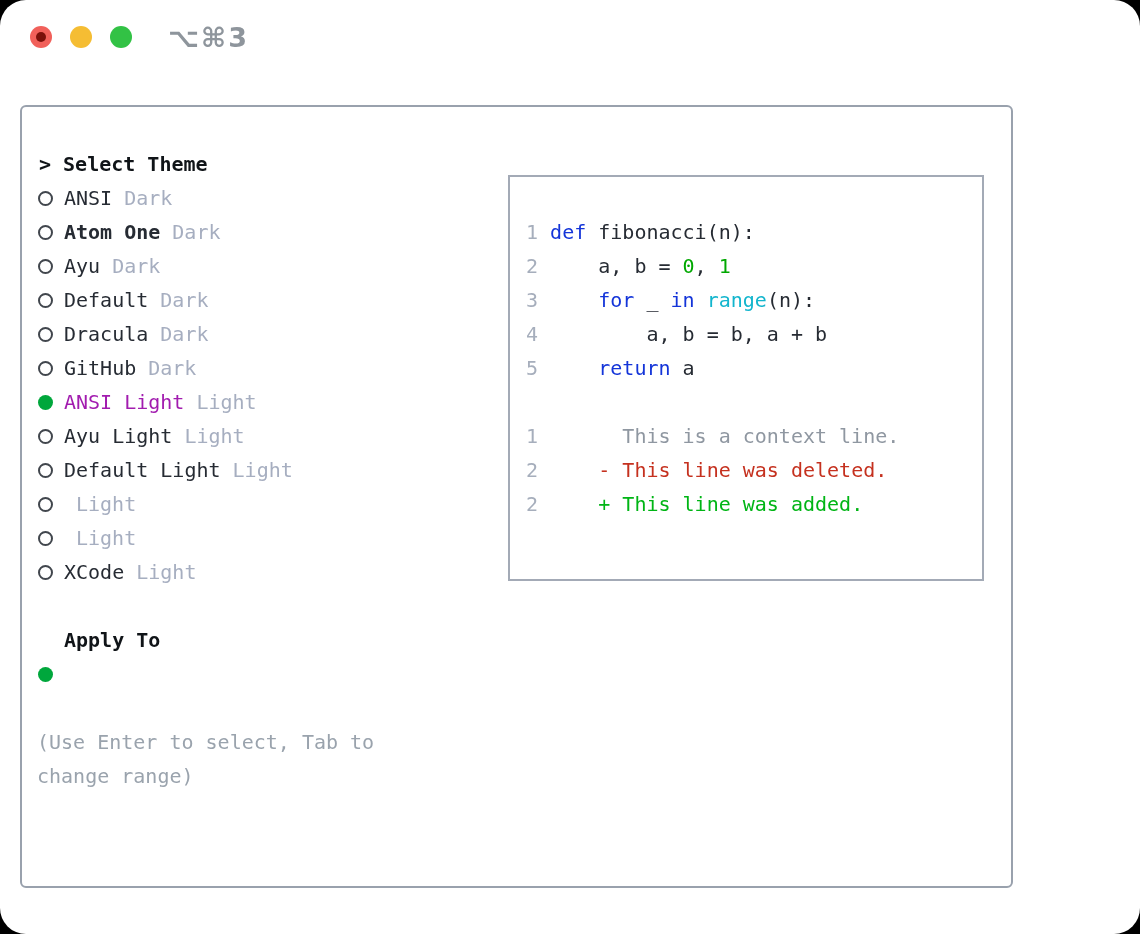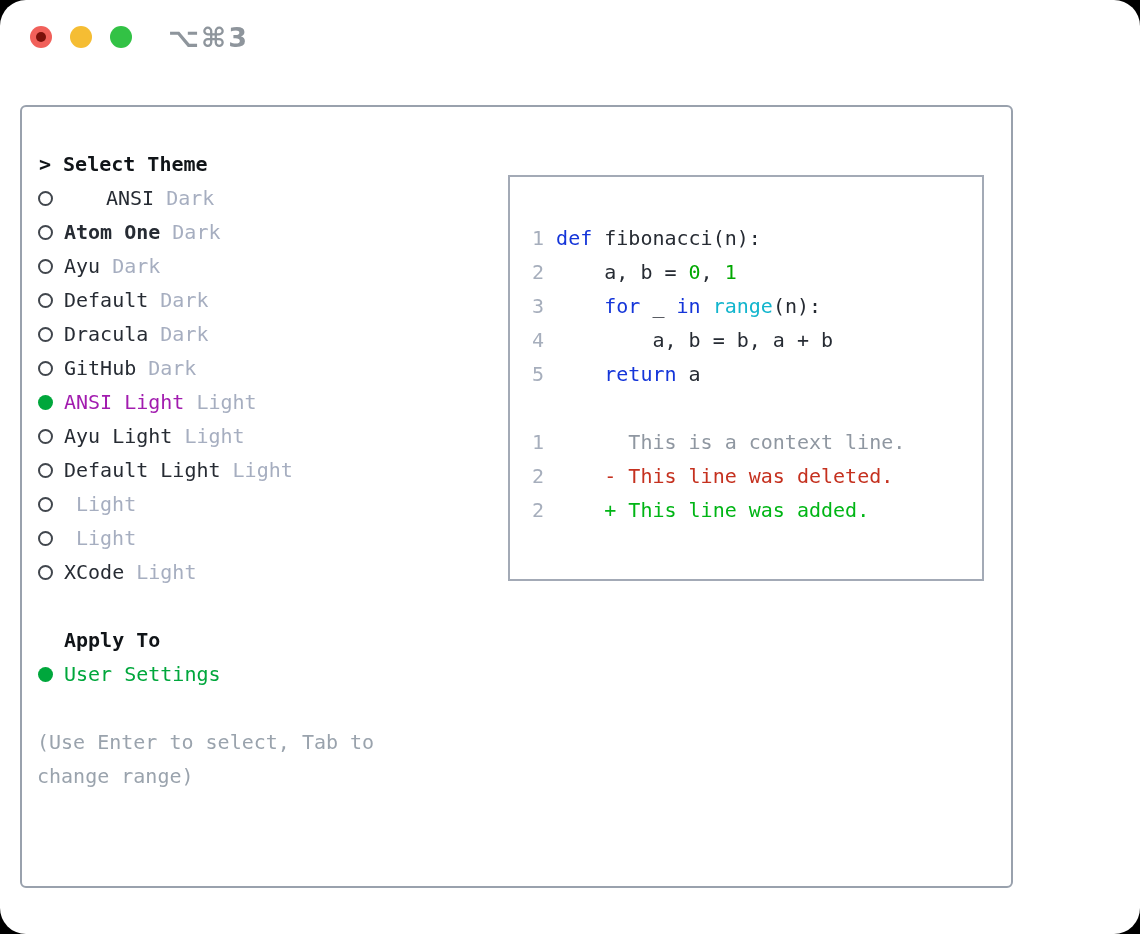--- a/index.html
+++ b/index.html
@@ -52,21 +52,21 @@
   
   .preview-col{position:absolute;left:478px;top:40px;}
   .preview-title{font-weight:700;height:34px;white-space:pre;}
   .preview-box{
     margin-top:28px;margin-left:8px;
     width:472px;height:402px;
     border:2px solid #a3aab6;background:#fff;box-sizing:content-box;
     overflow:hidden;
   }
   .codepre{
-    margin:8px;padding:36px 0 0 14px;
+    margin:2px;padding:36px 0 0 14px;
     font-family:"DejaVu Sans Mono",monospace;
     font-size:20px;line-height:34px;white-space:pre;
   }
   .codeline{height:34px;white-space:pre;}
 </style>
 </head>
 <body>
 
 <div class="window">
 
@@ -78,40 +78,40 @@
     <div class="light" id="light-zoom" style="background: rgb(50, 194, 69);"></div>
     <span class="shortcut" id="shortcut" style="color: rgb(142, 149, 156);">⌥⌘3</span>
   </div>
 
   <div class="panel">
 
     <div class="theme-col">
       <div class="hdr" id="theme-header" style="color: rgb(16, 20, 24);">&gt; Select Theme</div>
 
       <div id="theme-list">
-          <div class="row"><span class="marker"><span class="circle hollow" style="border-color: rgb(65, 70, 77);"></span></span><span style="color: rgb(38, 43, 51); margin-left: 42px;">ANSI</span><span class="variant" style="color: rgb(166, 174, 192);">Dark</span></div>
+          <div class="row"><span class="marker"><span class="circle hollow" style="border-color: rgb(65, 70, 77);"></span></span><span style="color: rgb(38, 43, 51);">ANSI</span><span class="variant" style="color: rgb(166, 174, 192);">Dark</span></div>
           <div class="row"><span class="marker"><span class="circle hollow" style="border-color: rgb(65, 70, 77);"></span></span><span style="color: rgb(38, 43, 51); font-weight: bold;">Atom One</span><span class="variant" style="color: rgb(166, 174, 192);">Dark</span></div>
           <div class="row"><span class="marker"><span class="circle hollow" style="border-color: rgb(65, 70, 77);"></span></span><span style="color: rgb(38, 43, 51);">Ayu</span><span class="variant" style="color: rgb(166, 174, 192);">Dark</span></div>
           <div class="row"><span class="marker"><span class="circle hollow" style="border-color: rgb(65, 70, 77);"></span></span><span style="color: rgb(38, 43, 51);">Default</span><span class="variant" style="color: rgb(166, 174, 192);">Dark</span></div>
           <div class="row"><span class="marker"><span class="circle hollow" style="border-color: rgb(65, 70, 77);"></span></span><span style="color: rgb(38, 43, 51);">Dracula</span><span class="variant" style="color: rgb(166, 174, 192);">Dark</span></div>
           <div class="row"><span class="marker"><span class="circle hollow" style="border-color: rgb(65, 70, 77);"></span></span><span style="color: rgb(38, 43, 51);">GitHub</span><span class="variant" style="color: rgb(166, 174, 192);">Dark</span></div>
           <div class="row"><span class="marker"><span class="circle filled" style="background: rgb(0, 167, 60);"></span></span><span style="color: #a21caf;">ANSI Light</span><span class="variant" style="color: rgb(166, 174, 192);">Light</span></div>
           <div class="row"><span class="marker"><span class="circle hollow" style="border-color: rgb(65, 70, 77);"></span></span><span style="color: rgb(38, 43, 51);">Ayu Light</span><span class="variant" style="color: rgb(166, 174, 192);">Light</span></div>
           <div class="row"><span class="marker"><span class="circle hollow" style="border-color: rgb(65, 70, 77);"></span></span><span style="color: rgb(38, 43, 51);">Default Light</span><span class="variant" style="color: rgb(166, 174, 192);">Light</span></div>
           <div class="row"><span class="marker"><span class="circle hollow" style="border-color: rgb(65, 70, 77);"></span></span><span class="variant" style="color: rgb(166, 174, 192);">Light</span></div>
           <div class="row"><span class="marker"><span class="circle hollow" style="border-color: rgb(65, 70, 77);"></span></span><span class="variant" style="color: rgb(166, 174, 192);">Light</span></div>
           <div class="row"><span class="marker"><span class="circle hollow" style="border-color: rgb(65, 70, 77);"></span></span><span style="color: rgb(38, 43, 51);">XCode</span><span class="variant" style="color: rgb(166, 174, 192);">Light</span></div>
         </div>
 
       <div class="spacer"></div>
 
       <div class="apply-hdr" id="apply-header" style="color: rgb(16, 20, 24);">Apply To</div>
 
       <div id="apply-list">
-          <div class="row"><span class="marker"><span class="circle filled" style="background: rgb(0, 167, 60);"></span></span><span style="color: rgb(0, 167, 60);">User Settings</span></div>
+          <div class="row"><span class="marker"><span class="circle filled" style="background: rgb(0, 167, 60);"></span></span></div>
         </div>
 
       <div class="spacer"></div>
 
       <div class="help" id="help-text" style="color: rgb(154, 163, 173);">(Use Enter to select, Tab to change range)</div>
     </div>
 
     <div class="preview-col">
       <div class="preview-box">
         <pre class="codepre" id="code-pre"><div class="codeline"><span style="color: rgb(166, 174, 188);">1 </span><span style="color: rgb(20, 53, 217);">def</span><span style="color: rgb(38, 43, 51);"> fibonacci(n):</span></div><div class="codeline"><span style="color: rgb(166, 174, 188);">2 </span><span style="color: rgb(38, 43, 51);">    a, b = </span><span style="color: rgb(0, 168, 0);">0</span><span style="color: rgb(38, 43, 51);">, </span><span style="color: rgb(0, 168, 0);">1</span></div><div class="codeline"><span style="color: rgb(166, 174, 188);">3 </span><span style="color: rgb(38, 43, 51);">    </span><span style="color: rgb(20, 53, 217);">for</span><span style="color: rgb(38, 43, 51);"> _ </span><span style="color: rgb(20, 53, 217);">in</span><span style="color: rgb(38, 43, 51);"> </span><span style="color: rgb(18, 181, 205);">range</span><span style="color: rgb(38, 43, 51);">(n):</span></div><div class="codeline"><span style="color: rgb(166, 174, 188);">4 </span><span style="color: rgb(38, 43, 51);">        a, b = b, a + b</span></div><div class="codeline"><span style="color: rgb(166, 174, 188);">5 </span><span style="color: rgb(38, 43, 51);">    </span><span style="color: rgb(20, 53, 217);">return</span><span style="color: rgb(38, 43, 51);"> a</span></div><div class="codeline"> </div><div class="codeline"><span style="color: rgb(166, 174, 188);">1 </span><span style="color: rgb(143, 151, 161);">      This is a context line.</span></div><div class="codeline"><span style="color: rgb(166, 174, 188);">2 </span><span style="color: rgb(38, 43, 51);">    </span><span style="color: rgb(197, 49, 31);">- This line was deleted.</span></div><div class="codeline"><span style="color: rgb(166, 174, 188);">2 </span><span style="color: rgb(38, 43, 51);">    </span><span style="color: rgb(0, 181, 21);">+ This line was added.</span></div></pre>

